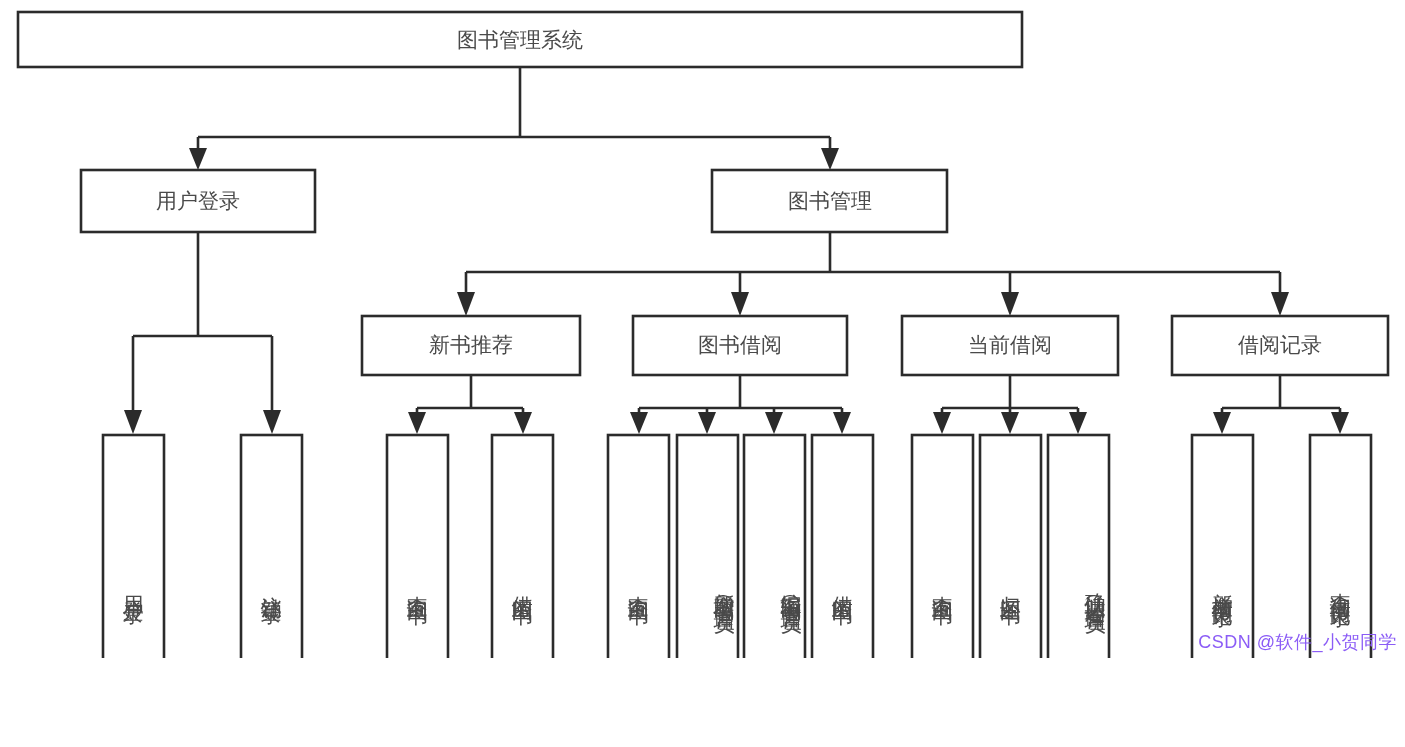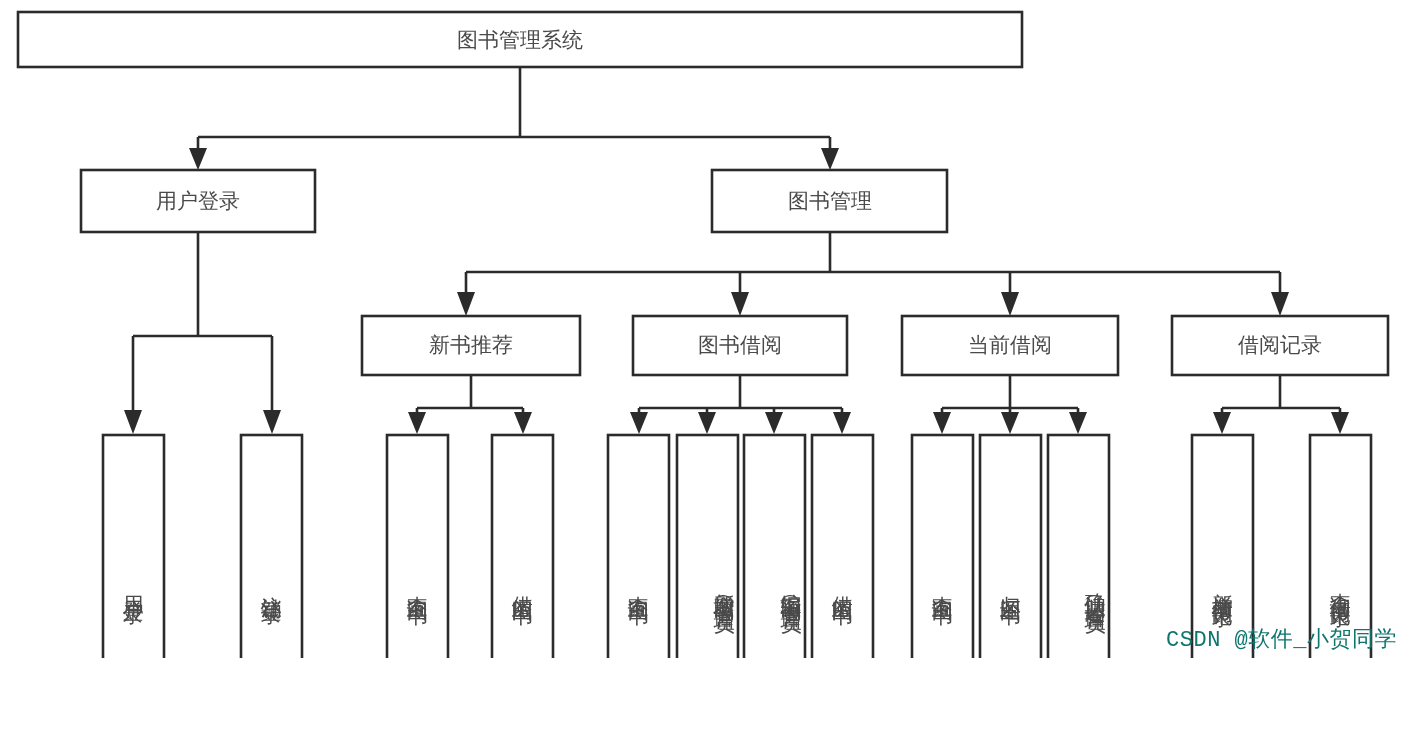--- a/index.html
+++ b/index.html
@@ -58,23 +58,23 @@
     display: flex;
     align-items: center;
     justify-content: center;
     white-space: nowrap;
     pointer-events: none;
   }
   .watermark {
     position: absolute;
     right: 8px;
     bottom: 4px;
-    font-family: Liberation Mono, monospace;
-    font-size: 22px;
-    color: #0f766e;
+    font-family: Liberation Sans, sans-serif;
+    font-size: 18px;
+    color: #8b5cf6;
     letter-spacing: 0.5px;
     white-space: nowrap;
   }
 </style>
 </head>
 <body>
 
 <div id="stage">
 
   <svg class="diagram" viewBox="0 0 1405 747">

